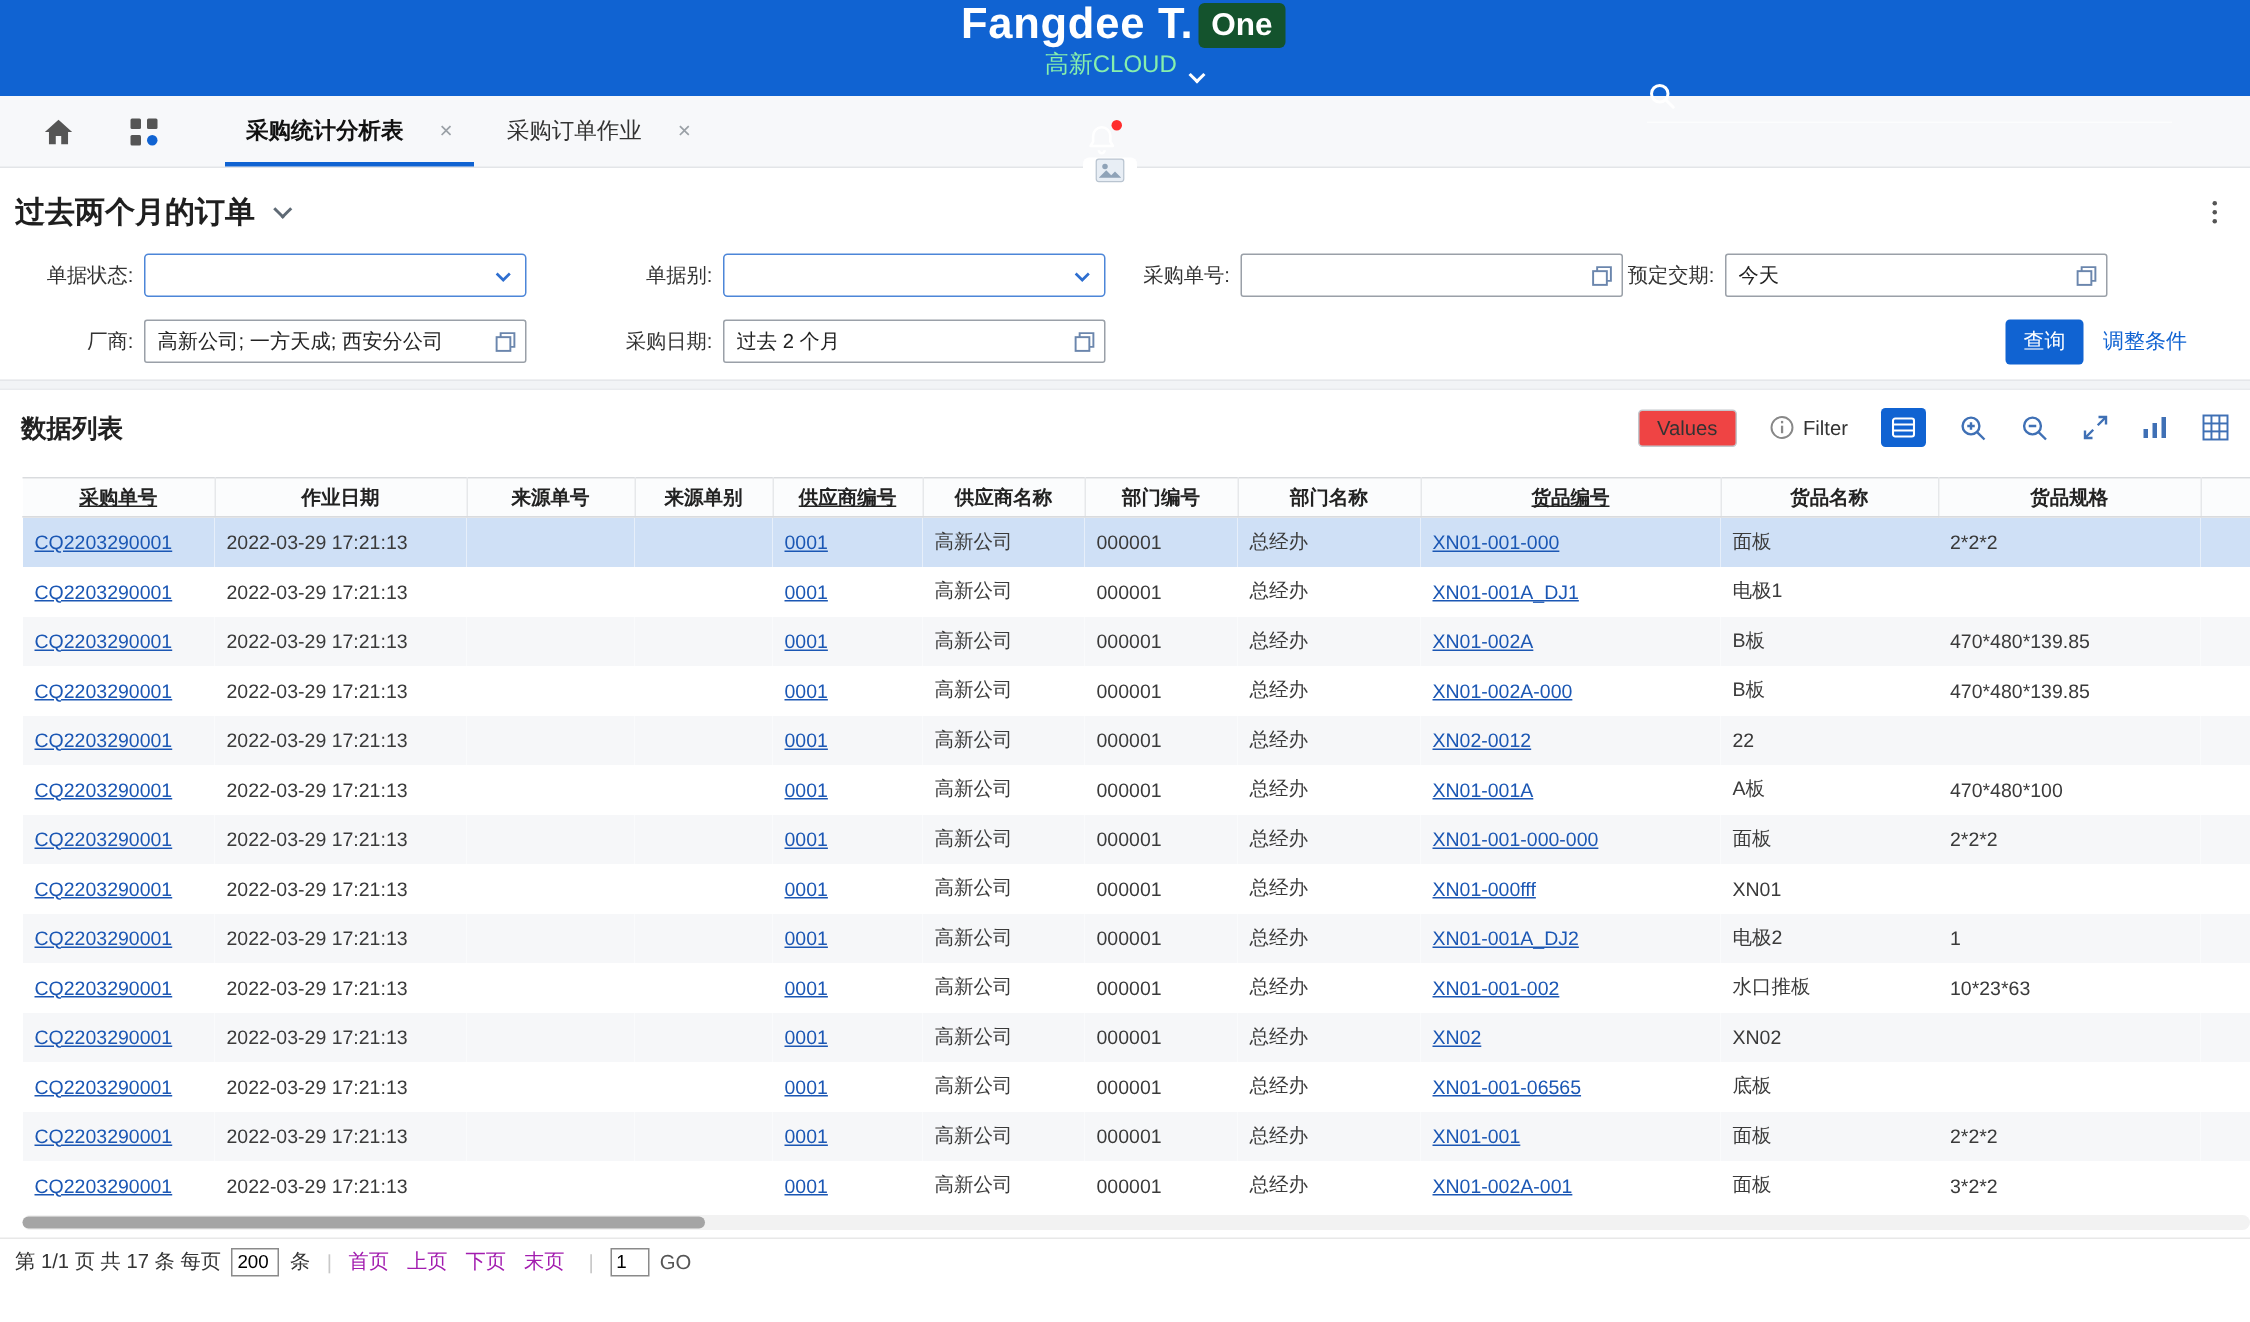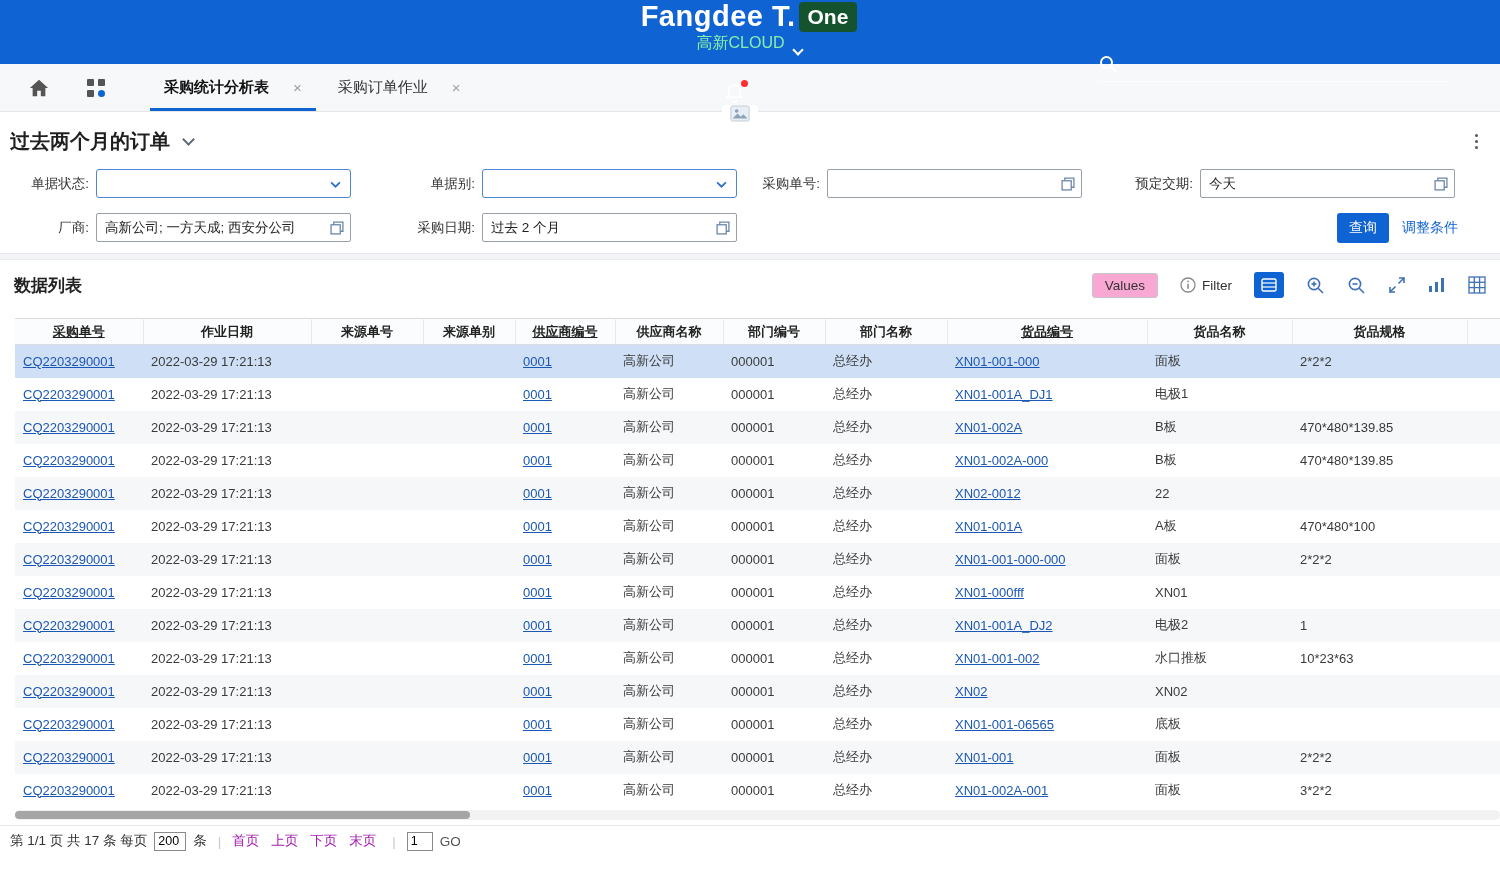--- a/index.html
+++ b/index.html
@@ -35,38 +35,38 @@
   .title-row { display: flex; align-items: center; padding: 16px 18px 6px 10px; }
   .page-title { font-size: 20px; font-weight: bold; color: #1f1f1f; }
   .title-chev { width: 9px; height: 9px; border-right: 2px solid #5f6a75; border-bottom: 2px solid #5f6a75; transform: rotate(45deg); margin: -4px 0 0 14px; cursor: pointer; }
   .kebab { margin-left: auto; display: flex; flex-direction: column; gap: 3px; padding: 4px; cursor: pointer; }
   .kebab i { width: 3px; height: 3px; border-radius: 50%; background: #555; }
 
   
   .filters { position: relative; height: 92px; }
   .fgroup { position: absolute; display: flex; align-items: center; height: 29px; }
   .r1 { top: 8px; } .r2 { top: 52px; }
-  .g-c1 { left: 8px; } .g-c2 { left: 412px; } .g-c3 { left: 755px; } .g-c4 { left: 1128px; }
+  .g-c1 { left: 8px; } .g-c2 { left: 412px; } .g-c3 { left: 755px; } .g-c4 { left: 1078px; }
   .flabel { font-size: 13.5px; color: #333; text-align: right; padding-right: 7px; white-space: nowrap; }
   .w88 { width: 88px; } .w70 { width: 70px; } .w72 { width: 72px; }
   .fselect { width: 255px; height: 29px; border: 1px solid #4d86d8; border-radius: 3px; background: #fff; display: flex; align-items: center; position: relative; cursor: pointer; }
   .sel-chev { position: absolute; right: 9px; top: 11px; line-height: 0; }
   .finput { width: 255px; height: 29px; border: 1px solid #9aa0a8; border-radius: 2px; background: #fff; display: flex; align-items: center; padding: 0 26px 0 8px; position: relative; font-size: 13.5px; color: #222; white-space: nowrap; overflow: hidden; cursor: text; }
   .fval { font-size: 13.5px; color: #222; padding-left: 8px; white-space: nowrap; }
   .browse { position: absolute; right: 6px; top: 7px; line-height: 0; cursor: pointer; }
   .btn-search { position: absolute; left: 1337px; top: 52px; width: 52px; height: 30px; background: #1063d2; color: #fff; font-size: 14px; border: none; border-radius: 3px; cursor: pointer; font-family: inherit; }
   .btn-adjust { position: absolute; left: 1402px; top: 58px; color: #1063d2; font-size: 14px; cursor: pointer; }
 
   .section-gap { height: 7px; background: #f2f4f6; border-top: 1px solid #e5e7ea; border-bottom: 1px solid #e9ebee; }
 
   
   .list-header { display: flex; align-items: center; height: 50px; padding: 0 14px; }
   .list-title { font-size: 17px; font-weight: bold; color: #222; }
   .toolbar { margin-left: auto; display: flex; align-items: center; gap: 22px; }
-  .btn-values { border: 1px solid #c3c7cc; border-radius: 3px; padding: 4px 12px; font-size: 13.5px; color: #333; background: #f9a8d4; cursor: pointer; font-family: inherit; }
+  .btn-values { border: 1px solid #c3c7cc; border-radius: 3px; padding: 4px 12px; font-size: 13.5px; color: #333; background: #ef4444; cursor: pointer; font-family: inherit; }
   .btn-filter { display: flex; align-items: center; gap: 6px; font-size: 13.5px; color: #333; cursor: pointer; justify-content: center; }
   .btn-listview { width: 30px; height: 26px; background: #1063d2; border-radius: 3px; display: flex; align-items: center; justify-content: center; cursor: pointer; }
   .tool-icon { line-height: 0; cursor: pointer; }
 
   
   .table-wrap { margin: 8px 0 0 15px; }
   table { border-collapse: collapse; table-layout: fixed; width: 1485px; }
   th { height: 26px; font-size: 13px; font-weight: bold; color: #222; background: #fbfcfd; border-top: 1px solid #d9dbde; border-bottom: 1px solid #d9dbde; border-right: 1px solid #e6e8ea; text-align: center; padding: 0 4px; white-space: nowrap; overflow: hidden; cursor: pointer; }
   th:last-child { border-right: none; cursor: default; }
   th.u { text-decoration: underline; }

